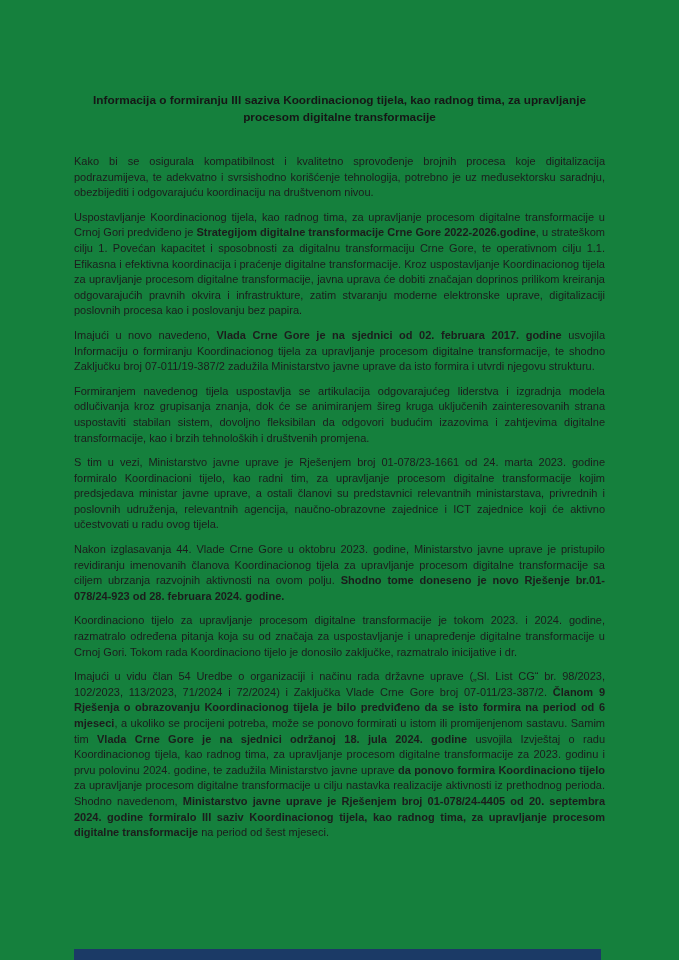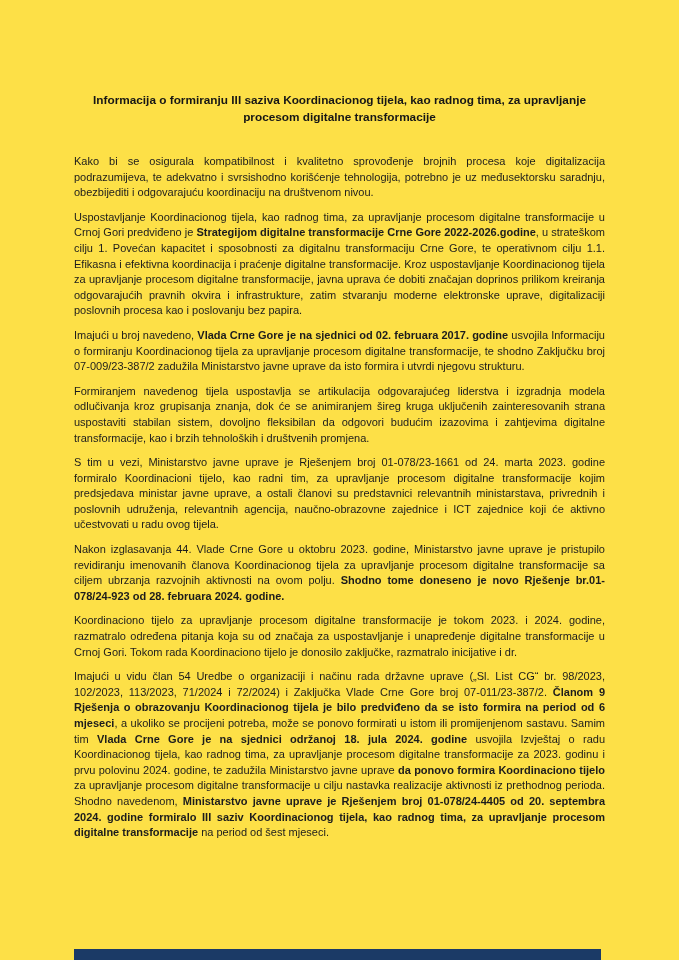--- a/index.html
+++ b/index.html
@@ -13,21 +13,21 @@
     position: relative;
     overflow: hidden;
     font-family: "Liberation Sans", "DejaVu Sans", sans-serif;
     color: #1c1c1c;
   }
   .page {
     position: absolute;
     inset: 0;
     padding: 0 74px;
     box-sizing: border-box;
-    background: #fde047;
+    background: #15803d;
   }
   .title {
     margin: 92px 8px 28px 8px;
     font-size: 11.8px;
     font-weight: bold;
     text-align: center;
     line-height: 17px;
     color: #161616;
   }
   .doc-body .para {
@@ -49,21 +49,21 @@
   }
 </style>
 </head>
 <body>
 
 <div class="page">
   <div class="title">Informacija o formiranju III saziva Koordinacionog tijela, kao radnog tima, za upravljanje procesom digitalne transformacije</div>
   <div class="doc-body">
       <p class="para"><span>Kako bi se osigurala kompatibilnost i kvalitetno sprovođenje brojnih procesa koje digitalizacija podrazumijeva, te adekvatno i svrsishodno korišćenje tehnologija, potrebno je uz međusektorsku saradnju, obezbijediti i odgovarajuću koordinaciju na društvenom nivou.</span></p>
       <p class="para"><span>Uspostavljanje Koordinacionog tijela, kao radnog tima, za upravljanje procesom digitalne transformacije u Crnoj Gori predviđeno je </span><span class="bold">Strategijom digitalne transformacije Crne Gore 2022-2026.godine</span><span>, u strateškom cilju 1. Povećan kapacitet i sposobnosti za digitalnu transformaciju Crne Gore, te operativnom cilju 1.1. Efikasna i efektivna koordinacija i praćenje digitalne transformacije. Kroz uspostavljanje Koordinacionog tijela za upravljanje procesom digitalne transformacije, javna uprava će dobiti značajan doprinos prilikom kreiranja odgovarajućih pravnih okvira i infrastrukture, zatim stvaranju moderne elektronske uprave, digitalizaciji poslovnih procesa kao i poslovanju bez papira.</span></p>
-      <p class="para"><span>Imajući u broj navedeno, </span><span class="bold">Vlada Crne Gore je na sjednici od 02. februara 2017. godine</span><span> usvojila Informaciju o formiranju Koordinacionog tijela za upravljanje procesom digitalne transformacije, te shodno Zaključku broj 07-009/23-387/2 zadužila Ministarstvo javne uprave da isto formira i utvrdi njegovu strukturu.</span></p>
+      <p class="para"><span>Imajući u novo navedeno, </span><span class="bold">Vlada Crne Gore je na sjednici od 02. februara 2017. godine</span><span> usvojila Informaciju o formiranju Koordinacionog tijela za upravljanje procesom digitalne transformacije, te shodno Zaključku broj 07-011/19-387/2 zadužila Ministarstvo javne uprave da isto formira i utvrdi njegovu strukturu.</span></p>
       <p class="para"><span>Formiranjem navedenog tijela uspostavlja se artikulacija odgovarajućeg liderstva i izgradnja modela odlučivanja kroz grupisanja znanja, dok će se animiranjem šireg kruga uključenih zainteresovanih strana uspostaviti stabilan sistem, dovoljno fleksibilan da odgovori budućim izazovima i zahtjevima digitalne transformacije, kao i brzih tehnoloških i društvenih promjena.</span></p>
       <p class="para"><span>S tim u vezi, Ministarstvo javne uprave je Rješenjem broj 01-078/23-1661 od 24. marta 2023. godine formiralo Koordinacioni tijelo, kao radni tim, za upravljanje procesom digitalne transformacije kojim predsjedava ministar javne uprave, a ostali članovi su predstavnici relevantnih ministarstava, privrednih i poslovnih udruženja, relevantnih agencija, naučno-obrazovne zajednice i ICT zajednice koji će aktivno učestvovati u radu ovog tijela.</span></p>
       <p class="para"><span>Nakon izglasavanja 44. Vlade Crne Gore u oktobru 2023. godine, Ministarstvo javne uprave je pristupilo revidiranju imenovanih članova Koordinacionog tijela za upravljanje procesom digitalne transformacije sa ciljem ubrzanja razvojnih aktivnosti na ovom polju. </span><span class="bold">Shodno tome doneseno je novo Rješenje br.01-078/24-923 od 28. februara 2024. godine.</span></p>
       <p class="para"><span>Koordinaciono tijelo za upravljanje procesom digitalne transformacije je tokom 2023. i 2024. godine, razmatralo određena pitanja koja su od značaja za uspostavljanje i unapređenje digitalne transformacije u Crnoj Gori. Tokom rada Koordinaciono tijelo je donosilo zaključke, razmatralo inicijative i dr.</span></p>
       <p class="para"><span>Imajući u vidu član 54 Uredbe o organizaciji i načinu rada državne uprave („Sl. List CG“ br. 98/2023, 102/2023, 113/2023, 71/2024 i 72/2024) i Zaključka Vlade Crne Gore broj 07-011/23-387/2. </span><span class="bold">Članom 9 Rješenja o obrazovanju Koordinacionog tijela je bilo predviđeno da se isto formira na period od 6 mjeseci</span><span>, a ukoliko se procijeni potreba, može se ponovo formirati u istom ili promijenjenom sastavu. Samim tim </span><span class="bold">Vlada Crne Gore je na sjednici održanoj 18. jula 2024. godine</span><span> usvojila Izvještaj o radu Koordinacionog tijela, kao radnog tima, za upravljanje procesom digitalne transformacije za 2023. godinu i prvu polovinu 2024. godine, te zadužila Ministarstvo javne uprave </span><span class="bold">da ponovo formira Koordinaciono tijelo</span><span> za upravljanje procesom digitalne transformacije u cilju nastavka realizacije aktivnosti iz prethodnog perioda. Shodno navedenom, </span><span class="bold">Ministarstvo javne uprave je Rješenjem broj 01-078/24-4405 od 20. septembra 2024. godine formiralo III saziv Koordinacionog tijela, kao radnog tima, za upravljanje procesom digitalne transformacije</span><span> na period od šest mjeseci.</span></p>
     </div>
 </div>
 <div class="footer-bar" style="background: rgb(27, 58, 102);"></div>
 
 </body></html>

